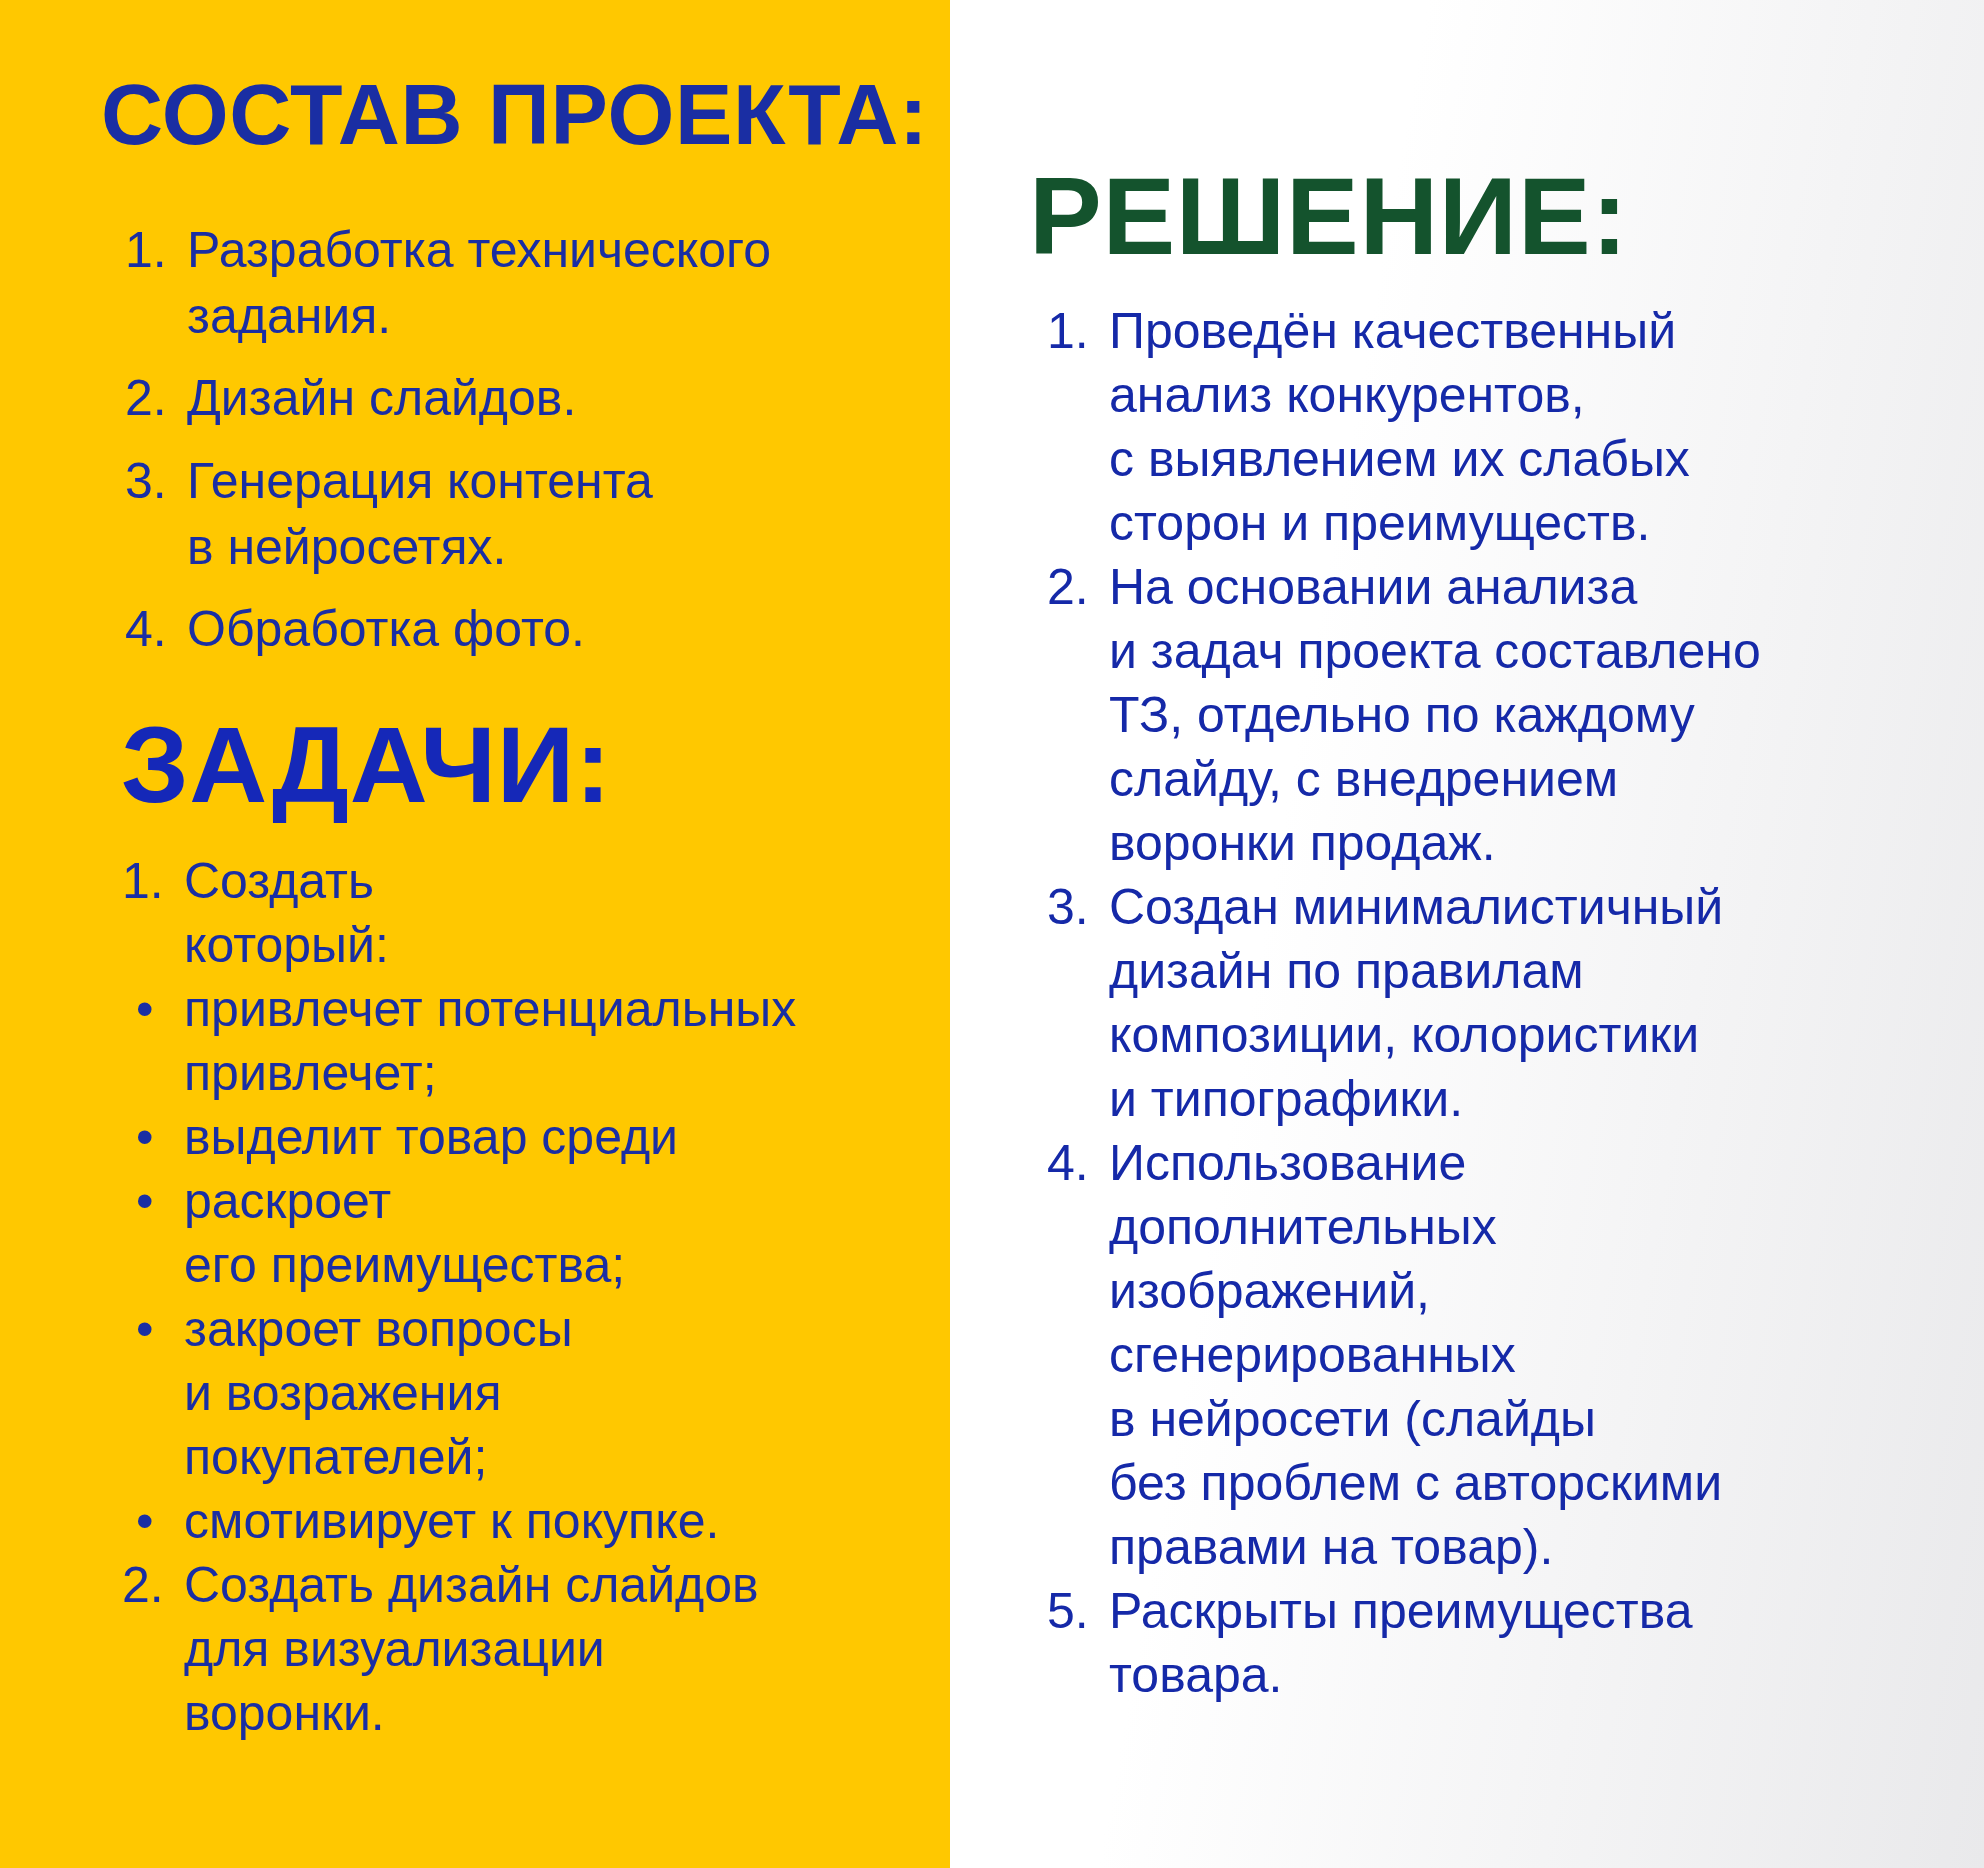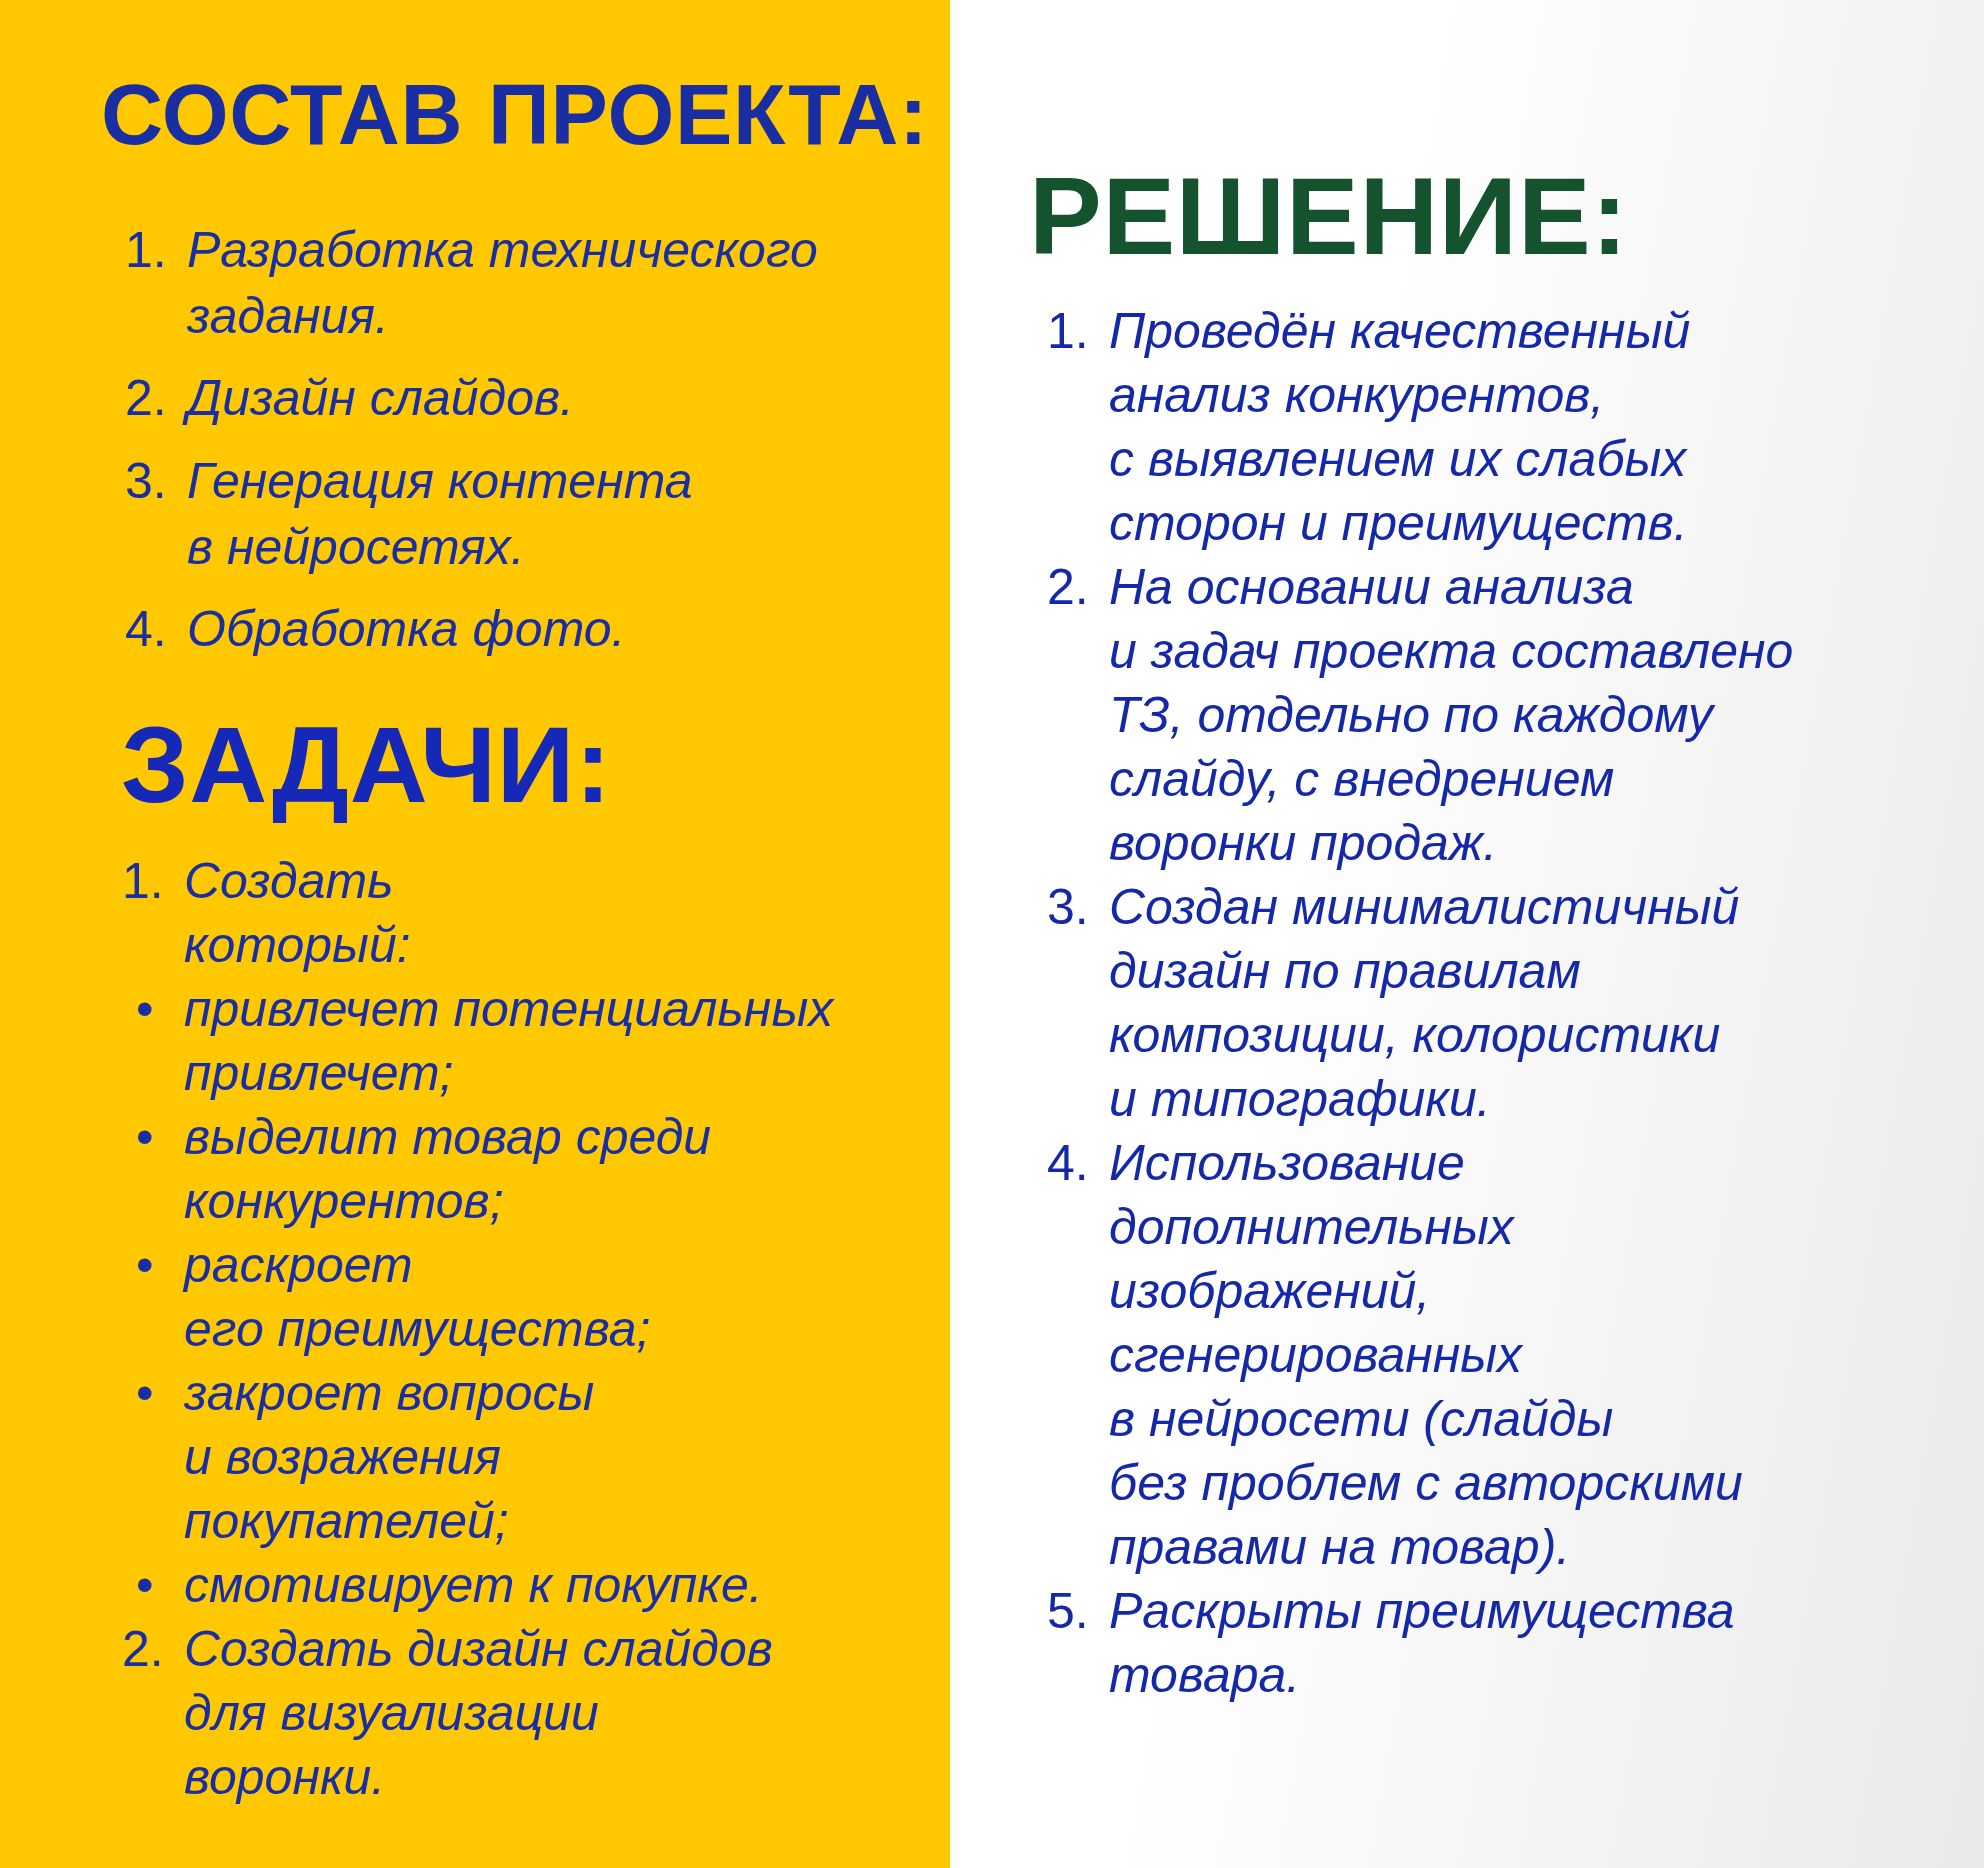--- a/index.html
+++ b/index.html
@@ -9,21 +9,21 @@
     background:linear-gradient(100deg, #ffffff 0%, #ffffff 35%, #e9e9eb 100%); }
   .h1 { position:absolute; font-weight:bold; color:#1A2EA3; margin:0; white-space:nowrap; letter-spacing:0.7px; }
   .h-sostav { left:101px; top:65px; font-size:86px; line-height:99px; }
   .h-zadachi { left:121px; top:704px; font-size:108px; line-height:121px; color:#1528B8; }
   .h-reshenie { left:1029px; top:156px; font-size:109px; line-height:121px; color:#14532d; }
   ol, ul { list-style:none; margin:0; padding:0; }
   .list { position:absolute; color:#1A2EA3; font-size:50px; line-height:64px; }
   .item { position:relative; }
   .num { position:absolute; left:-62px; top:0; }
   .bullet { position:absolute; left:-48px; top:0; }
-  .line { display:block; white-space:nowrap;font-style:italic; }
+  .line { display:block; white-space:nowrap; }
   .sostav-list { left:187px; top:217px; line-height:66px; }
   .sostav-list .item { margin-bottom:16.3px; }
   .zadachi-list { left:184px; top:849px; }
   .reshenie-list { left:1109px; top:299px; color:#1529A8; }
 </style>
 </head>
 <body>
 
 <div class="left"></div>
 <div class="right"></div>
@@ -58,21 +58,20 @@
     <span class="line">который:</span>
   </li>
   <li class="item">
     <span class="bullet">•</span>
     <span class="line">привлечет потенциальных</span>
     <span class="line">привлечет;</span>
   </li>
   <li class="item">
     <span class="bullet">•</span>
     <span class="line">выделит товар среди</span>
-    <span class="line">конкурентов;</span>
   </li>
   <li class="item">
     <span class="bullet">•</span>
     <span class="line">раскроет</span>
     <span class="line">его преимущества;</span>
   </li>
   <li class="item">
     <span class="bullet">•</span>
     <span class="line">закроет вопросы</span>
     <span class="line">и возражения</span>

